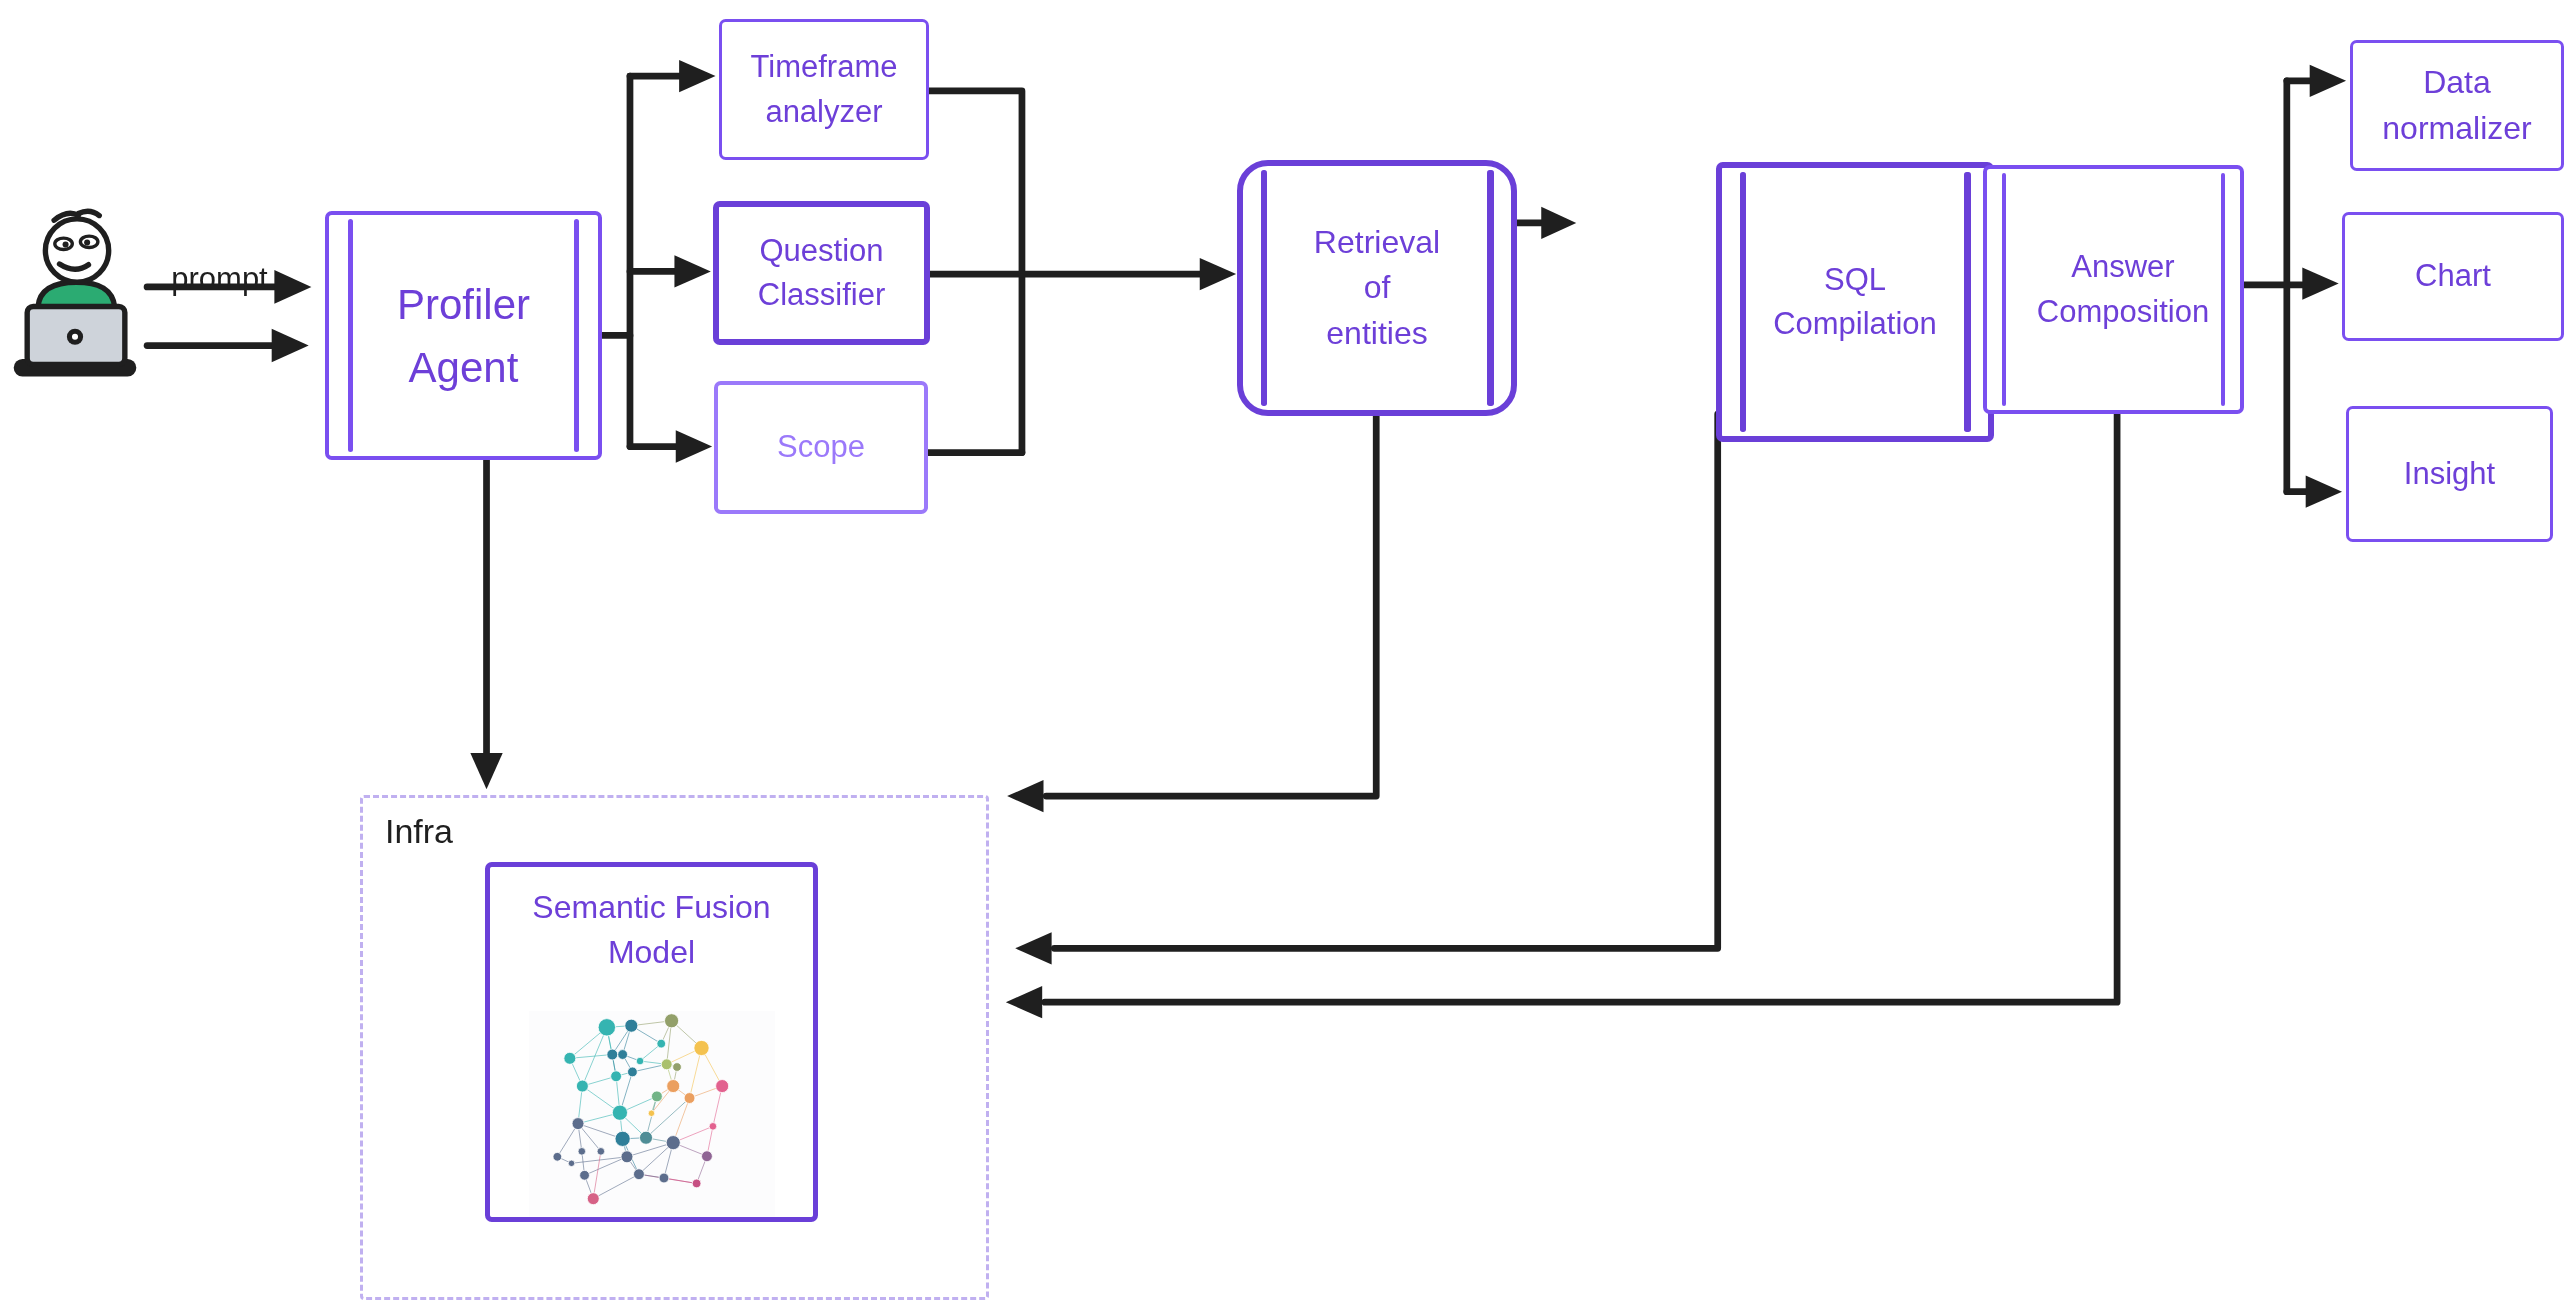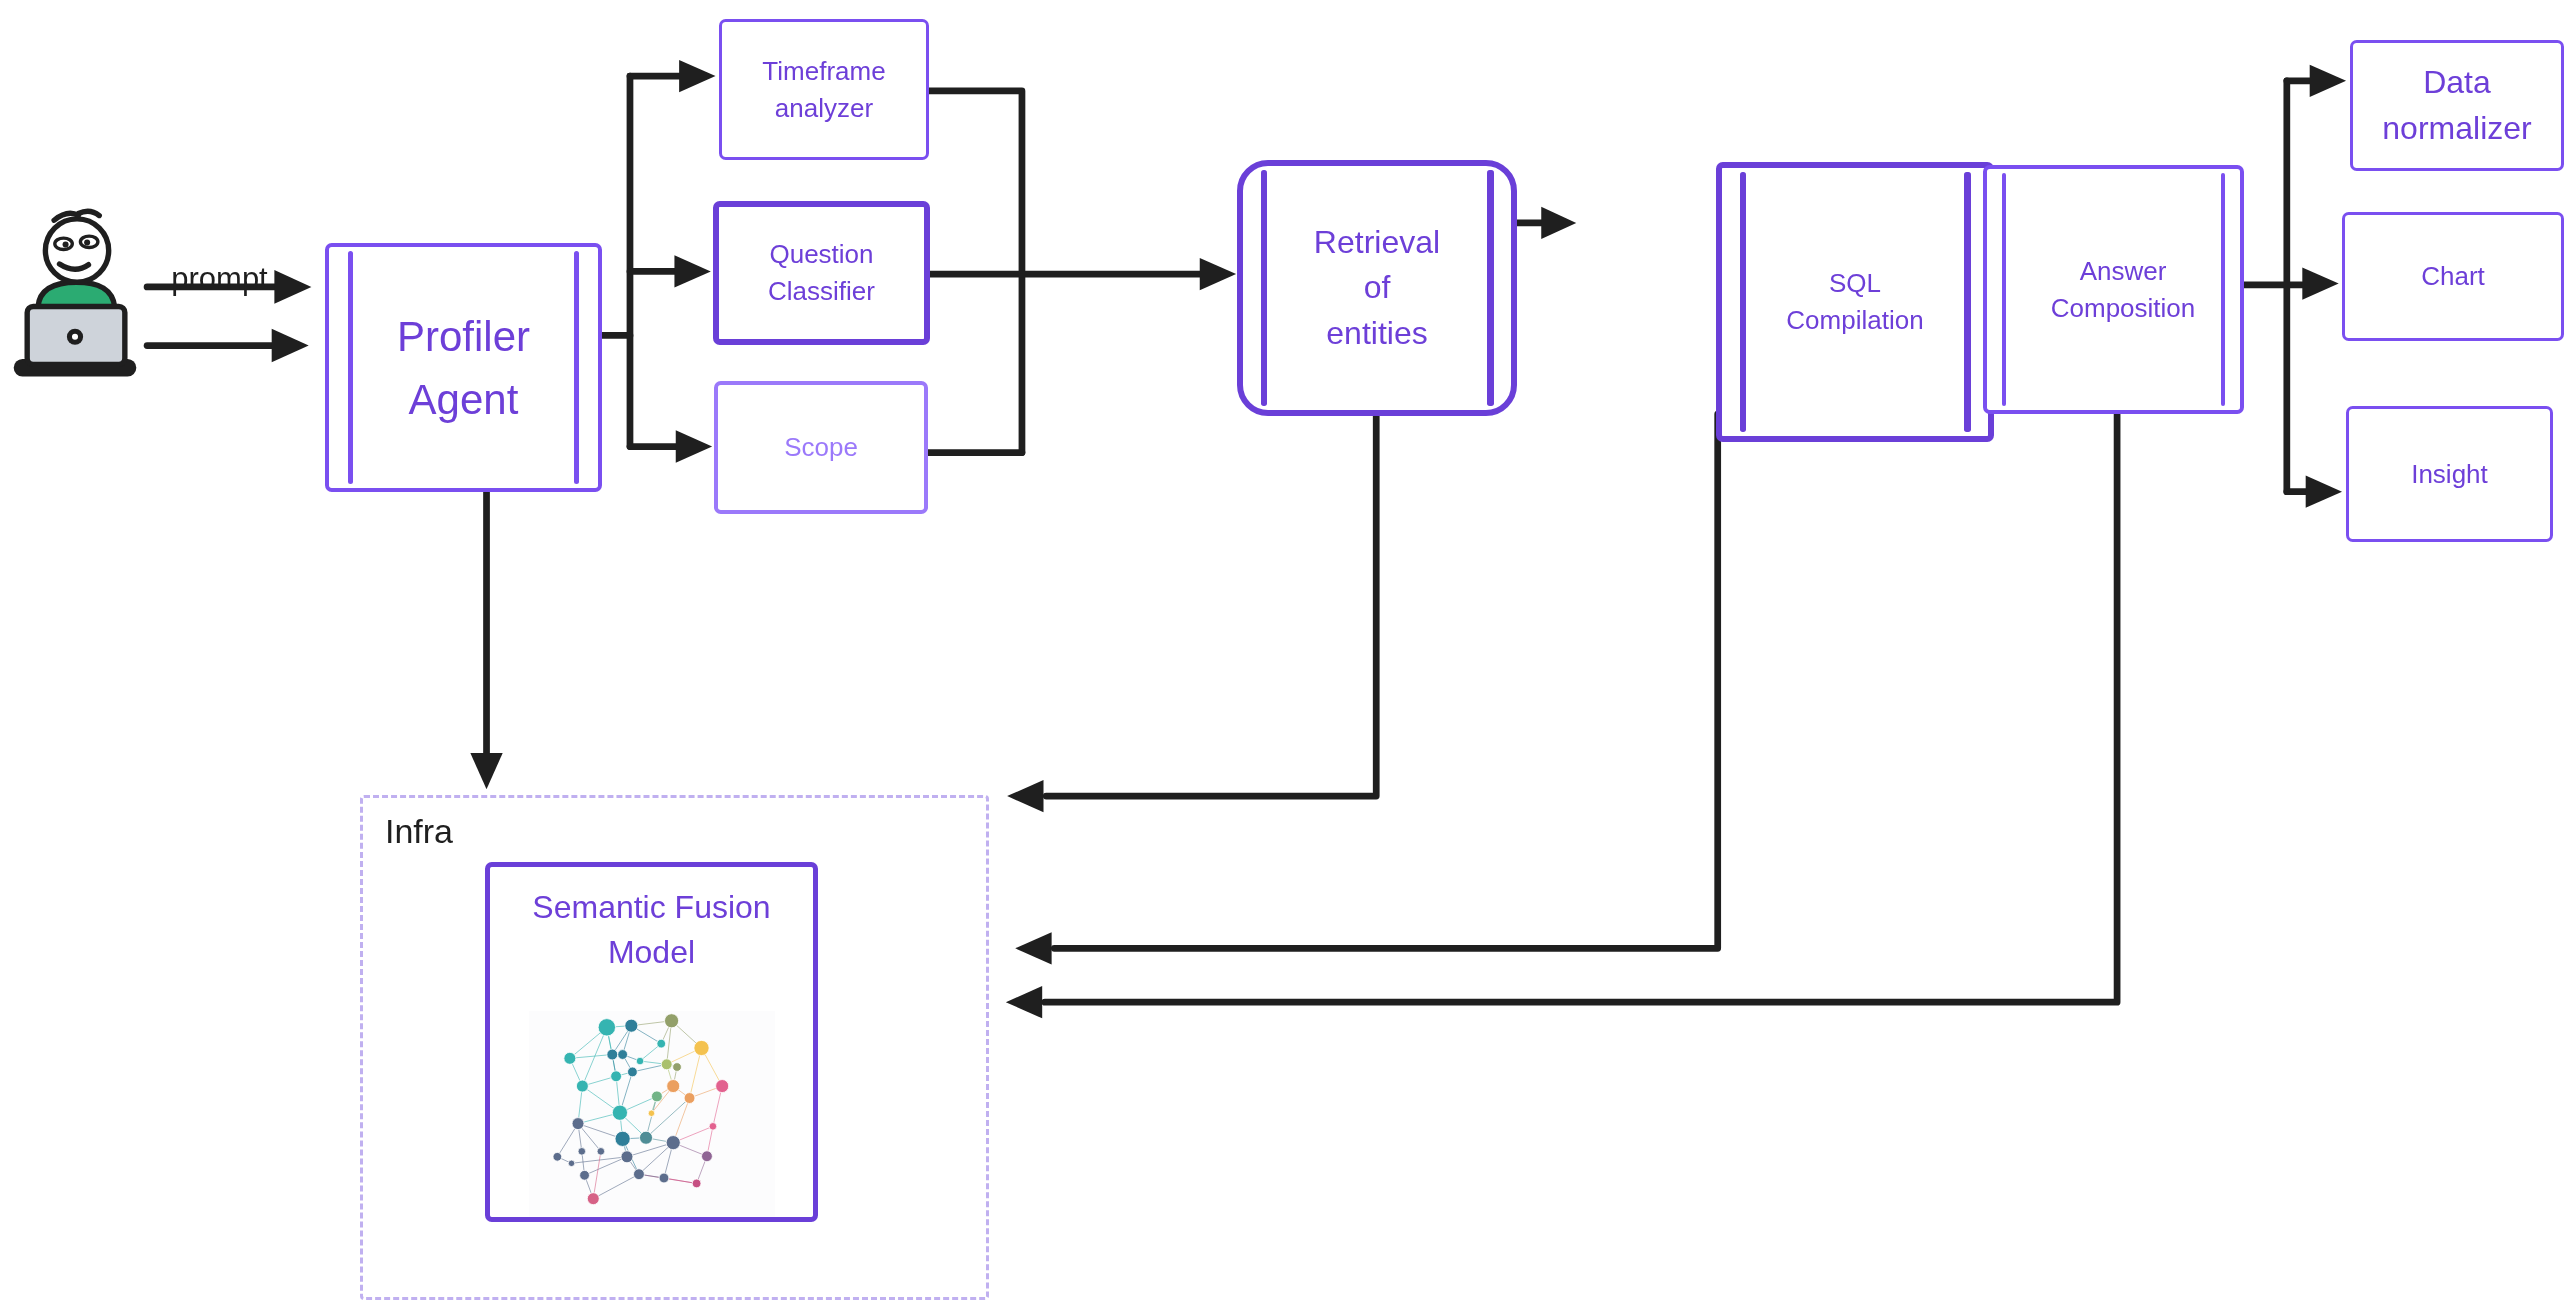--- a/index.html
+++ b/index.html
@@ -1,27 +1,27 @@
 <!DOCTYPE html>
 <html style="--ink: #1f1f1f; --violet_deep: #6a3fd8; --violet_mid: #7a4ff0; --violet_light: #9b79fa; --label_violet: #6d3fd8; --infra_dash: #c0b0f0; --shirt_green: #2bab72; --laptop_gray: #ced3da;font-size:10.8px"><head>
 <meta charset="utf-8">
 <style>
   html,body{margin:0;padding:0;background:#ffffff;}
   body{font-family:"Liberation Sans", sans-serif;}
   .canvas{position:relative;width:2576px;height:1312px;background:#ffffff;overflow:hidden;}
   svg.wires{position:absolute;left:0;top:0;width:2576px;height:1312px;z-index:1;}
   .node{position:absolute;box-sizing:border-box;background:#ffffff;z-index:2;
         display:flex;align-items:center;justify-content:center;border-style:solid;border-radius:6.7px;}
-  .node .lbl{text-align:center;color:var(--label_violet);font-weight:500;font-size:26px;line-height:1.42;}
+  .node .lbl{text-align:center;color:var(--label_violet);font-weight:500;font-size:31px;line-height:1.42;}
   .dbl::before,.dbl::after{content:"";position:absolute;top:4px;bottom:4px;width:var(--ilw,5.4px);
         background:var(--bc);border-radius:2.7px;}
   .dbl::before{left:var(--ins,17.5px);}
   .dbl::after{right:var(--ins,17.5px);}
   
-  .n-profiler{left:325px;top:211px;width:277px;height:249px;border-width:4px;border-color:var(--violet_mid);margin-top:32px;--bc:var(--violet_mid);--ins:19px;--ilw:4.7px;}
+  .n-profiler{left:325px;top:211px;width:277px;height:249px;border-width:4px;border-color:var(--violet_mid);--bc:var(--violet_mid);--ins:19px;--ilw:4.7px;}
   .n-profiler .lbl{font-size:42px;line-height:1.5;}
   .n-timeframe{left:719px;top:19px;width:210px;height:141px;border-width:3.4px;border-color:var(--violet_mid);}
   .n-qc{left:713px;top:201px;width:217px;height:144px;border-width:6px;border-color:var(--violet_deep);}
   .n-scope{left:714px;top:381px;width:214px;height:133px;border-width:4.7px;border-color:var(--violet_light);}
   .n-scope .lbl{color:var(--violet_light);}
   .n-retrieval{left:1237px;top:160px;width:280px;height:256px;border-width:6.7px;border-color:var(--violet_deep);border-radius:31px;--bc:var(--violet_deep);--ins:17.5px;--ilw:6.7px;}
   .n-retrieval .lbl{font-size:32px;}
   .n-sql{left:1672px;top:162px;width:278px;height:280px;border-width:6.7px;border-color:var(--violet_deep);margin-left:44px;--bc:var(--violet_deep);--ins:17.5px;--ilw:6.7px;}
   .n-answer{left:1983px;top:165px;width:261px;height:249px;border-width:4px;border-color:var(--violet_mid);padding-left:19px;--bc:var(--violet_mid);--ins:15px;--ilw:4px;}
   .n-datanorm{left:2350px;top:40px;width:214px;height:131px;border-width:3.4px;border-color:var(--violet_mid);}

